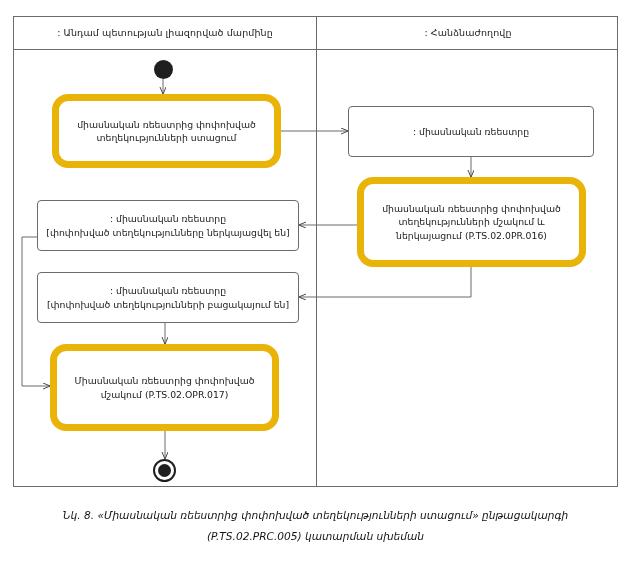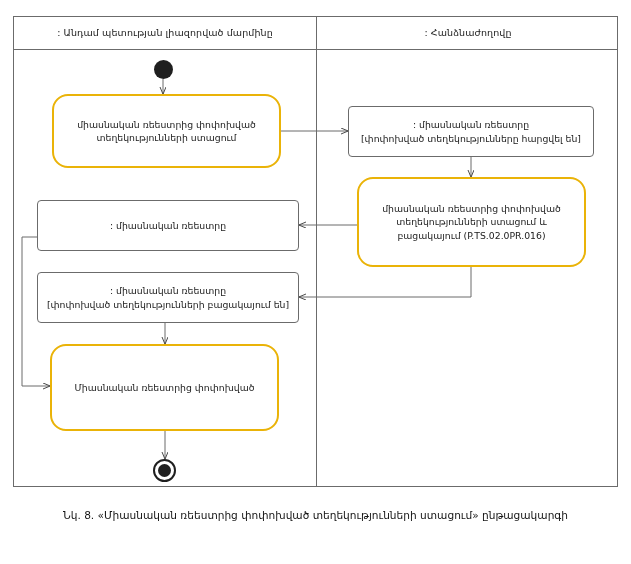--- a/index.html
+++ b/index.html
@@ -72,21 +72,21 @@
     align-items: center;
     justify-content: center;
     text-align: center;
     font-size: 9.3px;
     line-height: 1.42;
     color: #1a1a1a;
     background: #ffffff;
     padding: 3px 8px;
   }
   .activity {
-    border: 2px solid #eab308;
+    border: 7px solid #eab308;
     border-radius: 16px;
   }
   .objnode {
     border: 1px solid #6b6b6b;
     border-radius: 4px;
   }
   .node span { display: block; }
 
   
   .start-node {
@@ -126,20 +126,21 @@
   
   .caption {
     position: absolute;
     left: 18px;
     top: 505px;
     width: 595px;
     text-align: center;
     font-size: 10.6px;
     line-height: 1.95;
     color: #141414;
+    font-style: italic;
   }
   .caption span { display: block; }
 </style>
 </head>
 <body>
 
 <div id="page">
 
   <div class="frame">
     <div class="header-rule"></div>
@@ -181,50 +182,52 @@
   <div class="node activity" style="left:52px; top:94px; width:229px; height:74px;">
     <div>
       <span>միասնական ռեեստրից փոփոխված</span>
       <span>տեղեկությունների ստացում</span>
     </div>
   </div>
 
   <div class="node objnode" style="left:348px; top:106px; width:246px; height:51px;">
     <div>
       <span>: միասնական ռեեստրը</span>
-      <span>[փոփոխված տեղեկությունները հարցվել են]</span>
     </div>
   </div>
 
   <div class="node activity" style="left:357px; top:177px; width:229px; height:90px;">
     <div>
       <span>միասնական ռեեստրից փոփոխված</span>
-      <span>տեղեկությունների ստացում և</span>
-      <span>բացակայում (P.TS.02.0PR.016)</span>
+      <span>տեղեկությունների մշակում և</span>
+      <span>ներկայացում (P.TS.02.0PR.016)</span>
     </div>
   </div>
 
   <div class="node objnode" style="left:37px; top:200px; width:262px; height:51px;">
     <div>
       <span>: միասնական ռեեստրը</span>
+      <span>[փոփոխված տեղեկությունները ներկայացվել են]</span>
     </div>
   </div>
 
   <div class="node objnode" style="left:37px; top:272px; width:262px; height:51px;">
     <div>
       <span>: միասնական ռեեստրը</span>
       <span>[փոփոխված տեղեկությունների բացակայում են]</span>
     </div>
   </div>
 
   <div class="node activity" style="left:50px; top:344px; width:229px; height:87px;">
     <div>
       <span>Միասնական ռեեստրից փոփոխված</span>
+      <span>մշակում (P.TS.02.OPR.017)</span>
     </div>
   </div>
 
   <div class="end-node" style="left:153px; top:459px;"></div>
 
   <div class="caption">
     <span>Նկ. 8. «Միասնական ռեեստրից փոփոխված տեղեկությունների ստացում» ընթացակարգի</span>
+    <span>(P.TS.02.PRC.005) կատարման սխեման</span>
   </div>
 
 </div>
 
 </body></html>

